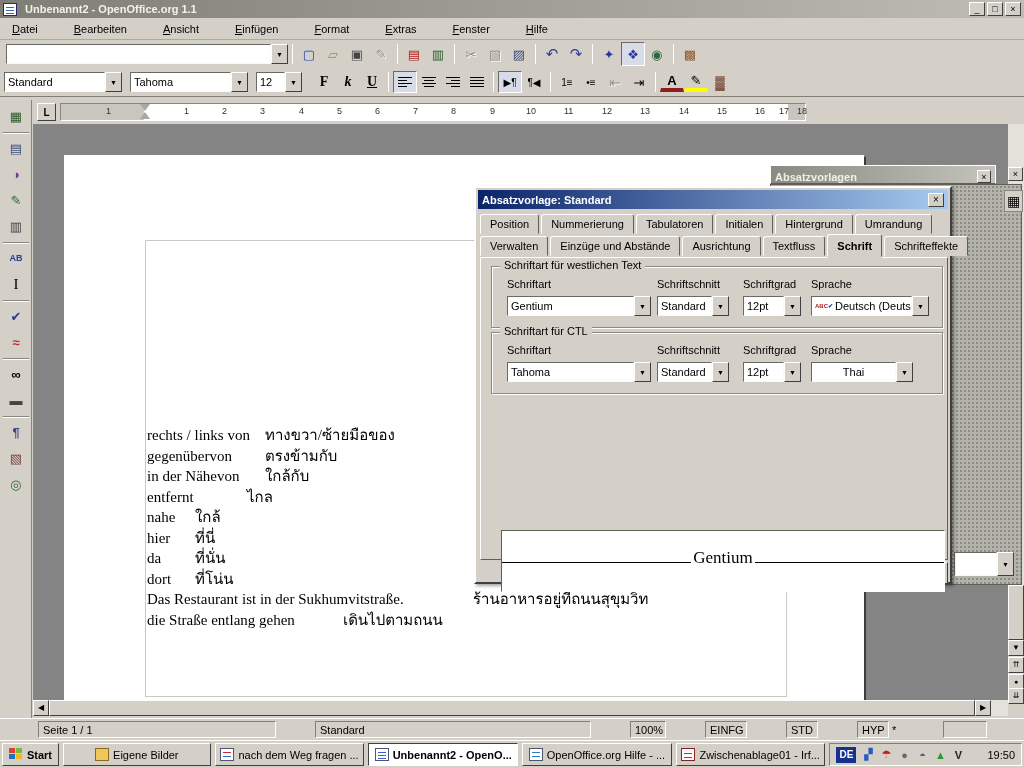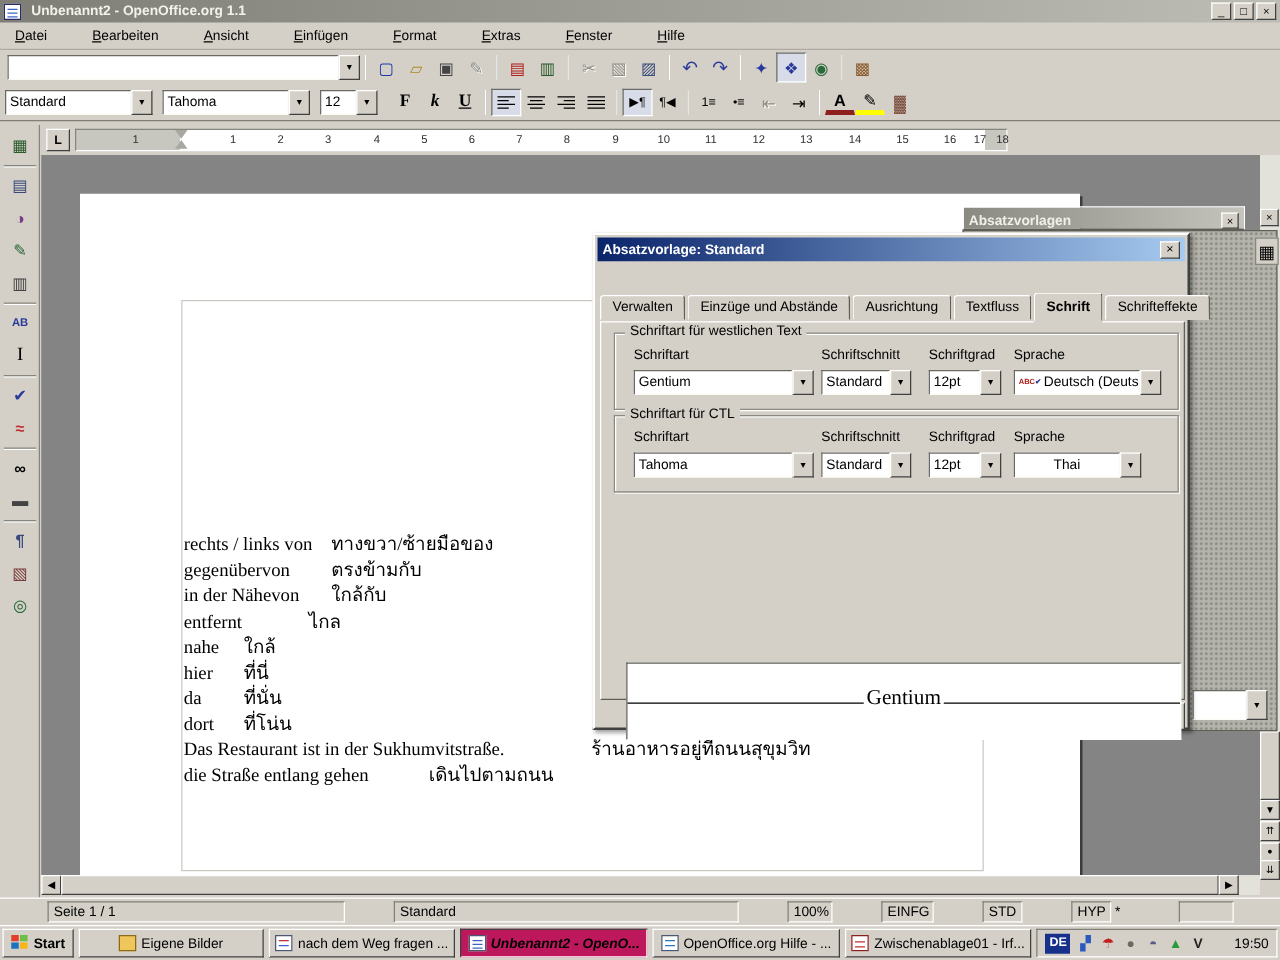--- a/index.html
+++ b/index.html
@@ -90,21 +90,21 @@
   .preview .bline{position:absolute;left:0;top:31px;width:100%;height:1px;background:#000;}
   .preview .ptext{position:absolute;left:0;right:0;top:9px;height:23px;line-height:23px;text-align:center;
     font-family:"Liberation Serif",serif;font-size:17px;background:transparent;}
   .ptwrap{display:inline-block;background:#fff;padding:0 2px;position:relative;top:6px;}
   
   .statusbar{left:0;top:718px;width:1024px;height:22px;border-top:1px solid #fff;display:flex;align-items:center;padding:2px 2px;}
   .sfield{height:17px;display:flex;align-items:center;padding:0 4px;margin-right:3px;background:#d4d0c8;}
   
   .taskbar{left:0;top:740px;width:1024px;height:28px;background:#d4d0c8;border-top:1px solid #fff;display:flex;align-items:center;padding:0 2px;}
   .tkbtn{height:23px;display:flex;align-items:center;padding:0 4px;margin-right:4px;overflow:hidden;white-space:nowrap;}
-  .tkbtn.active{border-color:#404040 #fff #fff #404040;background:#be185d;font-weight:bold;font-style:italic;}
+  .tkbtn.active{border-color:#404040 #fff #fff #404040;background:#ffffff;font-weight:bold;}
   .tkico{width:14px;height:13px;margin-right:4px;flex:none;border:1px solid #4a5672;background:#fff;position:relative;}
   .tkico i{position:absolute;left:2px;right:2px;height:1px;background:#3c64c8;}
   .startlogo{width:14px;height:13px;margin-right:4px;display:grid;grid-template-columns:6px 6px;grid-template-rows:5px 5px;gap:1px;}
   .startlogo b{display:block;}
   .tray{margin-left:auto;height:23px;display:flex;align-items:center;padding:0 6px;
     border:1px solid;border-color:#808078 #fff #fff #808078;}
   .trayico{width:16px;text-align:center;font-size:11px;margin:0 1px;}
   .de{width:20px;height:16px;color:#fff;font-weight:bold;font-size:10px;display:flex;align-items:center;justify-content:center;margin-right:3px;}
   .alsvg{display:block;}
 </style>
@@ -327,20 +327,28 @@
     <span class="fld"></span>
     <span class="drp">▼</span>
   </span>
 
   <div class="abs dialog" style="z-index:10">
     <div class="dlg-title">
       <span class="t">Absatzvorlage: Standard</span>
       <span class="btn winbtn" style="margin-left:auto;width:16px;height:14px;font-size:10px">×</span>
     </div>
 
+    <div class="tabs" style="left:4px;top:26px;z-index:2">
+      <span class="tab">Position</span>
+      <span class="tab">Nummerierung</span>
+      <span class="tab">Tabulatoren</span>
+      <span class="tab">Initialen</span>
+      <span class="tab">Hintergrund</span>
+      <span class="tab">Umrandung</span>
+    </div>
     <div class="tabs" style="left:4px;top:48px;z-index:2">
       <span class="tab">Verwalten</span>
       <span class="tab">Einzüge und Abstände</span>
       <span class="tab">Ausrichtung</span>
       <span class="tab">Textfluss</span>
       <span class="tab active">Schrift</span>
       <span class="tab">Schrifteffekte</span>
     </div>
 
     <div class="dlg-panel">

